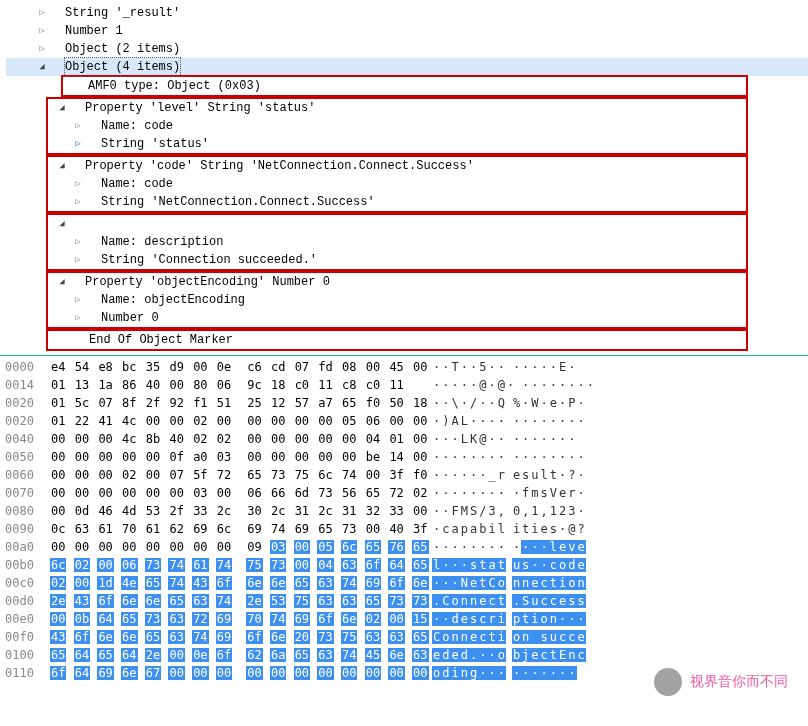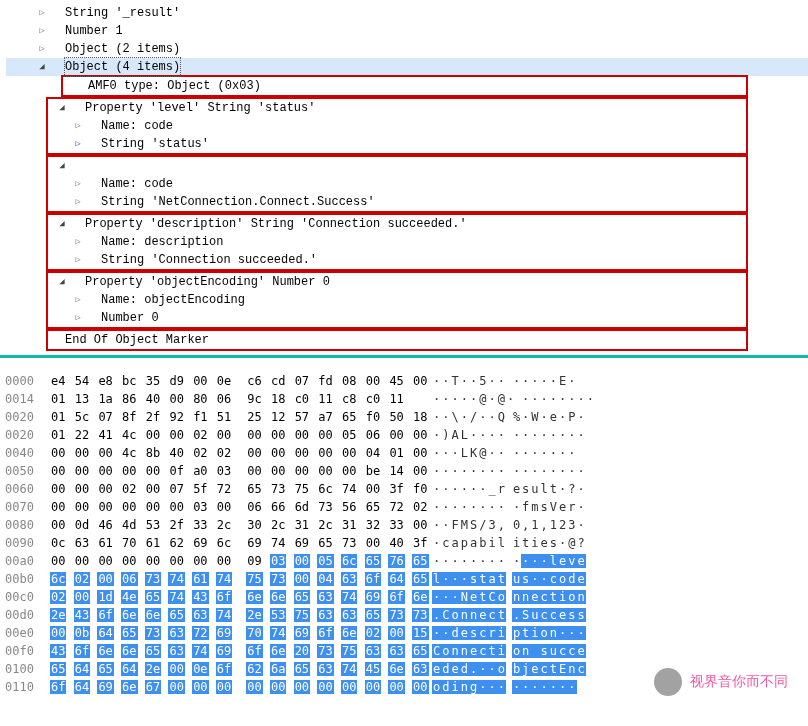--- a/index.html
+++ b/index.html
@@ -7,21 +7,21 @@
   .top-panel { padding: 4px 0 4px 6px; }
   .tree-row { display: flex; align-items: center; height: 18px; line-height: 18px; white-space: nowrap; }
   .tree-row .expander { width: 12px; text-align: center; color: #888; font-size: 9px; cursor: pointer; flex-shrink: 0; }
   .tree-row .expander.open { color: #444; }
   .tree-row .expander.open-blue { color: #2a6dd8; }
   .tree-row .txt { margin-left: 17px; }
   .sel { background: #d7e8fa; }
   .sel .txt { outline: 1px dotted #5a5a5a; }
   .redbox { border: 2px solid #cc0000; margin: 0 60px 0 40px; }
   .redbox-thin { border: 2px solid #cc0000; margin: -1px 60px 0 55px; }
-  .hex-panel { border-top: 3px solid #14b8a6; font-family: Consolas, monospace; font-size: 12px; line-height: 18px; padding: 14px 0; }
+  .hex-panel { border-top: 1px solid #14b8a6; font-family: Consolas, monospace; font-size: 12px; line-height: 18px; padding: 2px 0; }
   .hex-row { display: flex; white-space: nowrap; }
   .hex-off { width: 40px; color: #888; text-align: right; padding-right: 6px; flex-shrink:0;}
   .hex-bytes { width: 376px; padding-left: 10px; flex-shrink:0; font-variant-ligatures:none; }
   .hex-bytes span, .hex-ascii span { padding: 0 1px; }
   .hex-gap { display:inline-block; width:14px; }
   .hex-ascii { padding-left: 16px; color:#333; font-variant-ligatures:none;}
   .sel-b { background: #3d8ff0; color: #fff; }
   .watermark { position: absolute; right: 20px; bottom: 30px; display:flex; align-items:center; opacity:0.9; }
   .watermark .wc { width:28px; height:28px; border-radius:50%; background:#999; margin-right:8px; }
   .watermark .t { font-family: 'Microsoft YaHei', sans-serif; font-size:14px; color:#ec4899;}
@@ -64,35 +64,35 @@
       </div>
     <div class="tree-row" style="padding-left:24px">
         <span class="expander open-blue">▷</span>
         <span class="txt">String 'status'</span>
       </div>
   </div>
 
   <div class="redbox">
     <div class="tree-row" style="padding-left:8px">
         <span class="expander open">◢</span>
+        <span class="txt">Property 'code' String 'NetConnection.Connect.Success'</span>
       </div>
     <div class="tree-row" style="padding-left:24px">
         <span class="expander">▷</span>
         <span class="txt">Name: code</span>
       </div>
     <div class="tree-row" style="padding-left:24px">
         <span class="expander">▷</span>
         <span class="txt">String 'NetConnection.Connect.Success'</span>
       </div>
   </div>
 
   <div class="redbox">
     <div class="tree-row" style="padding-left:8px">
         <span class="expander open">◢</span>
-        <span class="txt">Property 'description' String 'Connection succeeded.'</span>
       </div>
     <div class="tree-row" style="padding-left:24px">
         <span class="expander">▷</span>
         <span class="txt">Name: description</span>
       </div>
     <div class="tree-row" style="padding-left:24px">
         <span class="expander">▷</span>
         <span class="txt">String 'Connection succeeded.'</span>
       </div>
   </div>
@@ -106,21 +106,21 @@
         <span class="expander">▷</span>
         <span class="txt">Name: objectEncoding</span>
       </div>
     <div class="tree-row" style="padding-left:24px">
         <span class="expander">▷</span>
         <span class="txt">Number 0</span>
       </div>
   </div>
 
   <div class="redbox">
-    <div class="tree-row" style="padding-left:0">
+    <div class="tree-row" style="padding-left:24px">
         <span class="txt">End Of Object Marker</span>
       </div>
   </div>
 </div>
 
 <div class="hex-panel" id="hex-panel">
     <div class="hex-row">
       <span class="hex-off">0000</span>
       <span class="hex-bytes"><span>e4</span> <span>54</span> <span>e8</span> <span>bc</span> <span>35</span> <span>d9</span> <span>00</span> <span>0e</span><span class="hex-gap"></span><span>c6</span> <span>cd</span> <span>07</span> <span>fd</span> <span>08</span> <span>00</span> <span>45</span> <span>00</span></span>
       <span class="hex-ascii"><span>·</span><span>·</span><span>T</span><span>·</span><span>·</span><span>5</span><span>·</span><span>·</span><span class="hex-gap" style="width:6px"></span><span>·</span><span>·</span><span>·</span><span>·</span><span>·</span><span>E</span><span>·</span></span>

